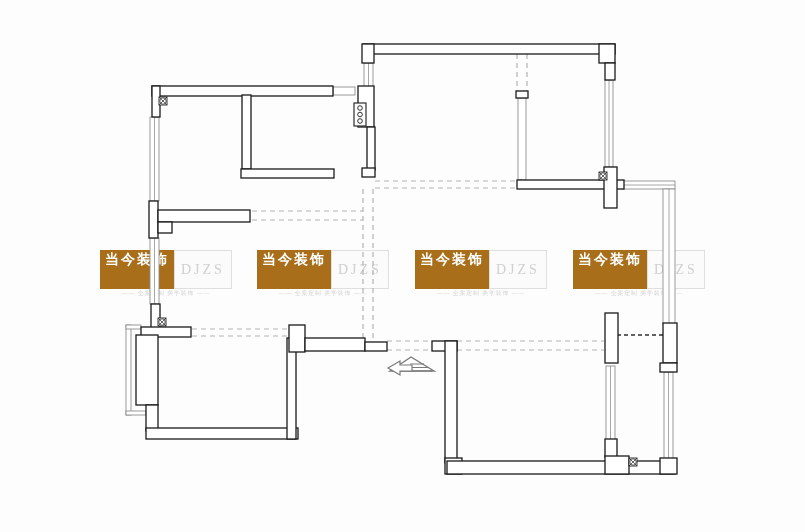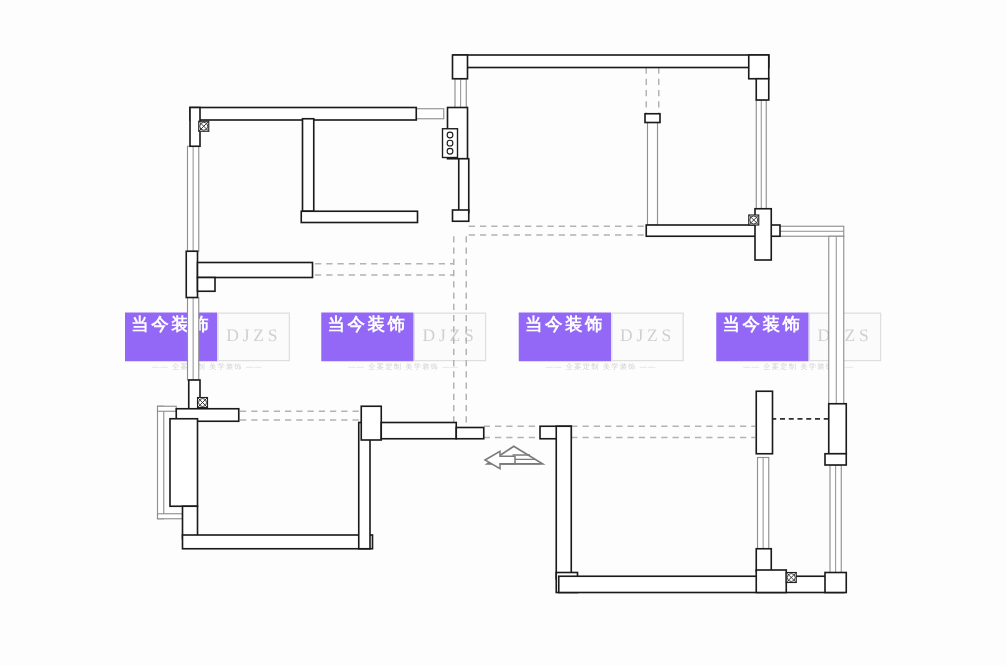--- a/index.html
+++ b/index.html
@@ -2,21 +2,21 @@
 <html><head>
 <meta charset="utf-8">
 <style>
   html,body{margin:0;padding:0;}
   body{font-family:"Liberation Sans", sans-serif;}
   .stage{position:relative;width:805px;height:532px;background:#fdfdfd;overflow:hidden;}
   #plan{position:absolute;left:0;top:0;}
   
   .wm{position:absolute;opacity:.92;white-space:nowrap;}
   .wm-row{display:flex;align-items:stretch;}
-  .wm-cn{display:inline-block;background:#8b5cf6;color:#ffffff;font-weight:bold;
+  .wm-cn{display:inline-block;background:#a16207;color:#ffffff;font-weight:bold;
          font-size:14px;line-height:17px;padding:1px 5px;letter-spacing:2px;
          font-family:"Liberation Sans", sans-serif;}
   .wm-en{display:inline-block;border:1px solid #dddddd;color:#cdcdcd;background:#fbfbfb;
          font-size:14px;line-height:15px;padding:11px 6px;letter-spacing:3px;
          font-family:"Liberation Serif", serif;}
   .wm-tag{font-size:6.5px;color:#cfcfcf;text-align:center;margin-top:1px;letter-spacing:1px;
           transform:scale(.9);transform-origin:center top;}
   
   .caption{position:absolute;left:402px;top:487px;transform:translateX(-50%);
            font-family:"DejaVu Serif","Liberation Serif",serif;font-weight:bold;

